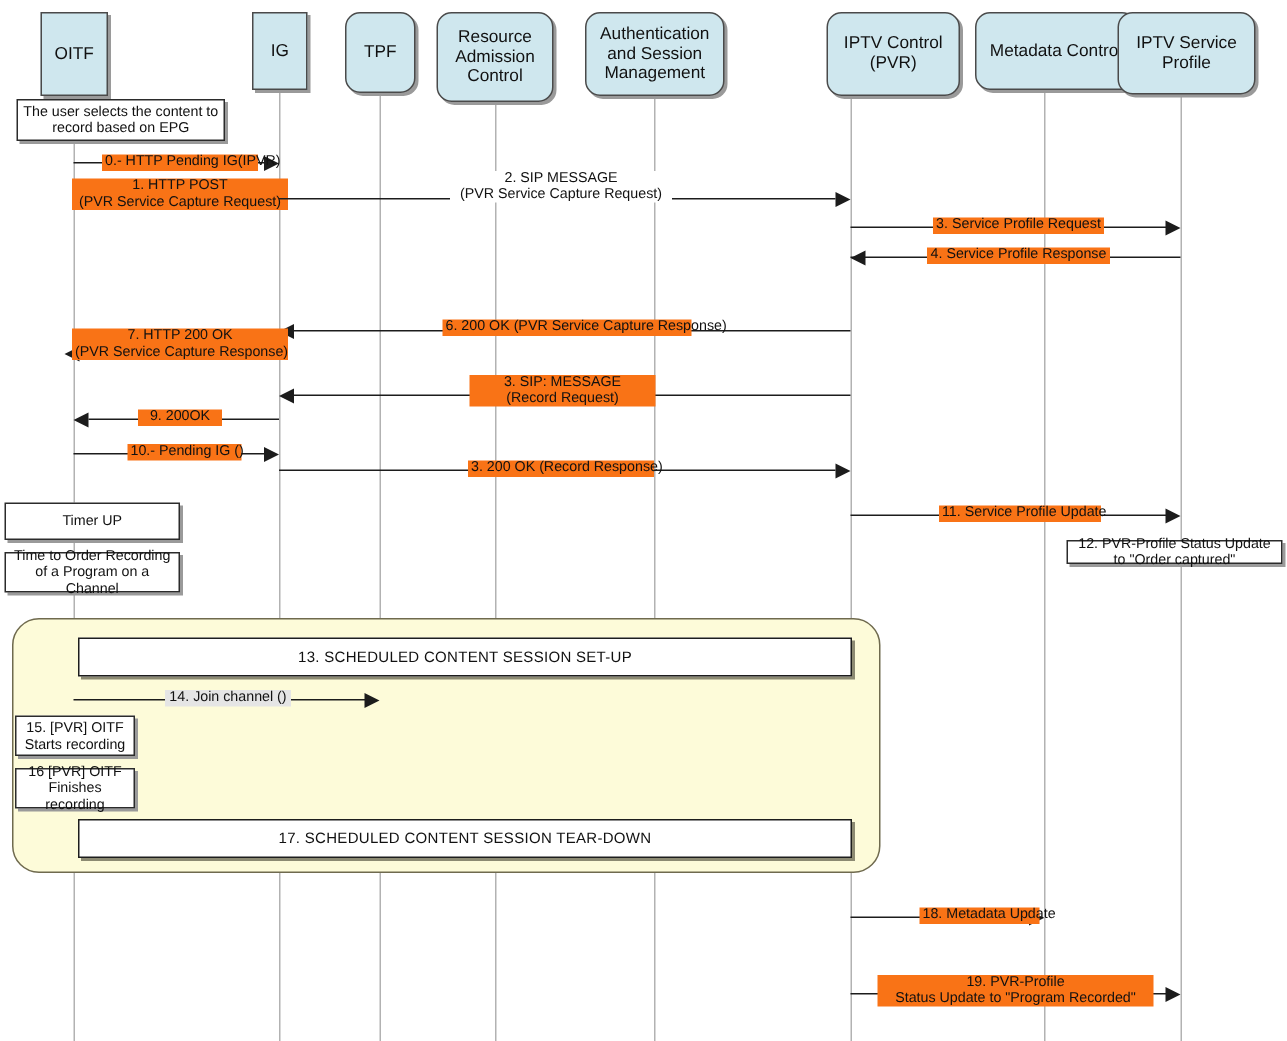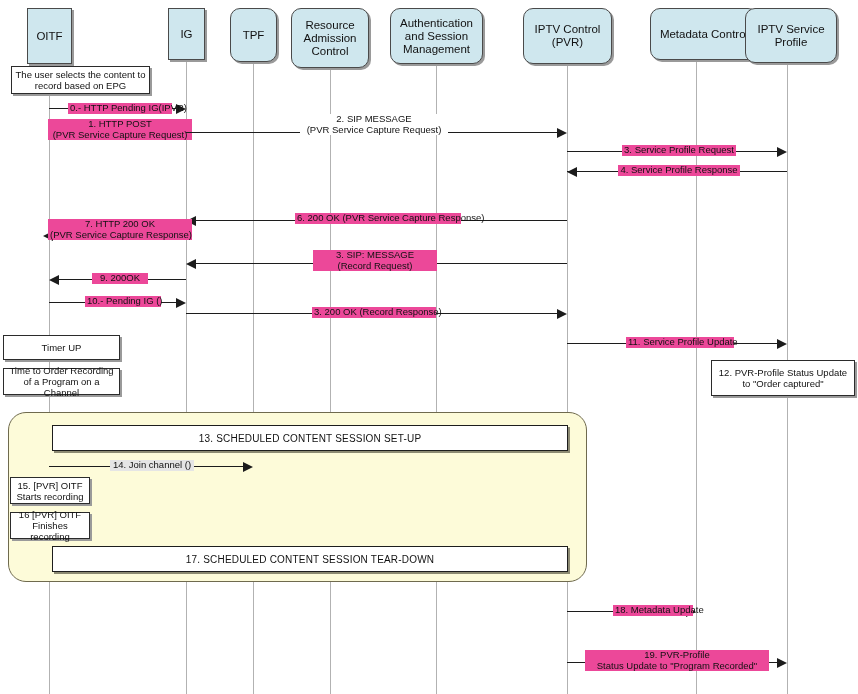--- a/index.html
+++ b/index.html
@@ -16,21 +16,21 @@
   
   .lifeline{position:absolute;width:1px;background:#b2b2b2;}
 
   
   .msgline{position:absolute;height:1px;background:#1c1c1c;}
   .head-r,.head-l{position:absolute;width:0;height:0;
         border-top:5px solid transparent;border-bottom:5px solid transparent;}
   .head-r{border-left:10px solid #1c1c1c;}
   .head-l{border-right:10px solid #1c1c1c;}
   .msglabel{position:absolute;text-align:center;font-size:9.5px;line-height:10.5px;
-        color:#111;background:#ec4899;padding:0 2px;white-space:nowrap;}
+        color:#111;background:#f97316;padding:0 2px;white-space:nowrap;}
   .msglabel.two{line-height:10.5px;}
   .msglabel.nobg{background:transparent;}
 
   
   .note{position:absolute;box-sizing:border-box;background:#ffffff;
         border:1px solid #2b2b2b;box-shadow:2px 2px 0 #9a9a9a;
         display:flex;align-items:center;justify-content:center;text-align:center;
         font-size:9.5px;line-height:11px;color:#111;padding:1px 3px;}
 
   
@@ -68,21 +68,21 @@
   </div>
 
   <div class="actor round" style="left:291px;top:8px;width:78px;height:60px;">
     <span>Resource Admission Control</span>
   </div>
 
   <div class="actor round" style="left:390px;top:8px;width:93px;height:56px;">
     <span>Authentication and Session Management</span>
   </div>
 
-  <div class="actor round" style="left:523px;top:8px;width:89px;height:56px;">
+  <div class="actor round" style="left:551px;top:8px;width:89px;height:56px;">
     <span>IPTV Control (PVR)</span>
   </div>
 
   <div class="actor round" style="left:650px;top:8px;width:108px;height:52px;">
     <span>Metadata Control</span>
   </div>
 
   <div class="actor round" style="left:745px;top:8px;width:92px;height:55px;">
     <span>IPTV Service Profile</span>
   </div>
@@ -153,21 +153,21 @@
   </div>
 
   <div class="note" style="left:3px;top:368px;width:117px;height:27px;">
     <span>Time to Order Recording of a Program on a Channel</span>
   </div>
 
   <div class="msgline" style="left:567px;top:343px;width:211px;"></div>
   <div class="head-r" style="left:777px;top:339px;"></div>
   <div class="msglabel" style="left:626px;top:337px;width:104px;">11. Service Profile Update</div>
 
-  <div class="note" style="left:711px;top:360px;width:144px;height:36px;">
+  <div class="note" style="left:711px;top:360px;width:144px;height:16px;">
     <span>12. PVR-Profile Status Update to "Order captured"</span>
   </div>
 
   <div class="fragment" style="left:8px;top:412px;width:579px;height:170px;"></div>
 
   <div class="refbar" style="left:52px;top:425px;width:516px;height:26px;">
     <span>13. SCHEDULED CONTENT SESSION SET-UP</span>
   </div>
 
   <div class="msgline" style="left:49px;top:466px;width:195px;"></div>

